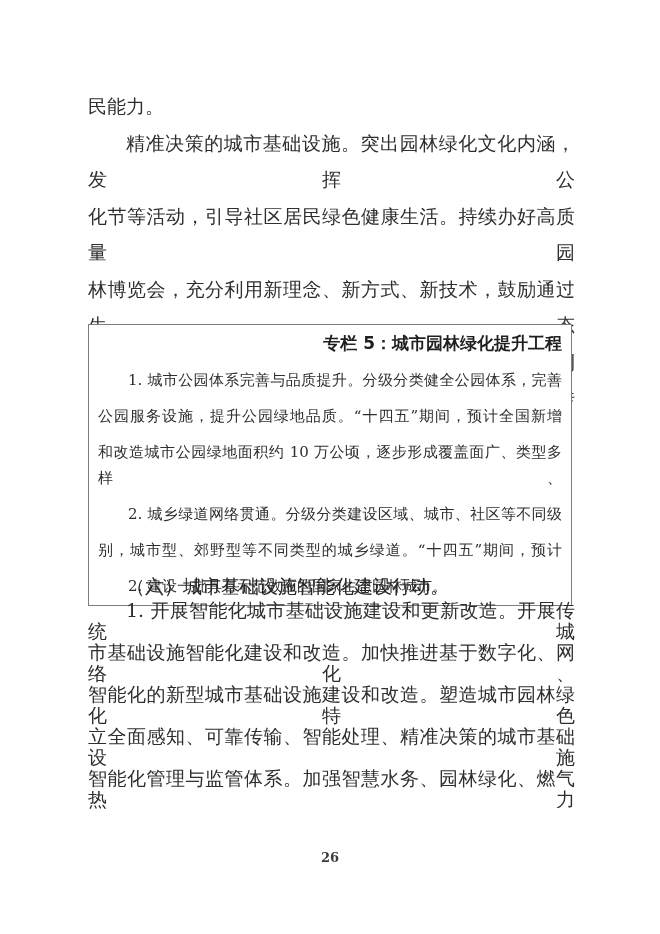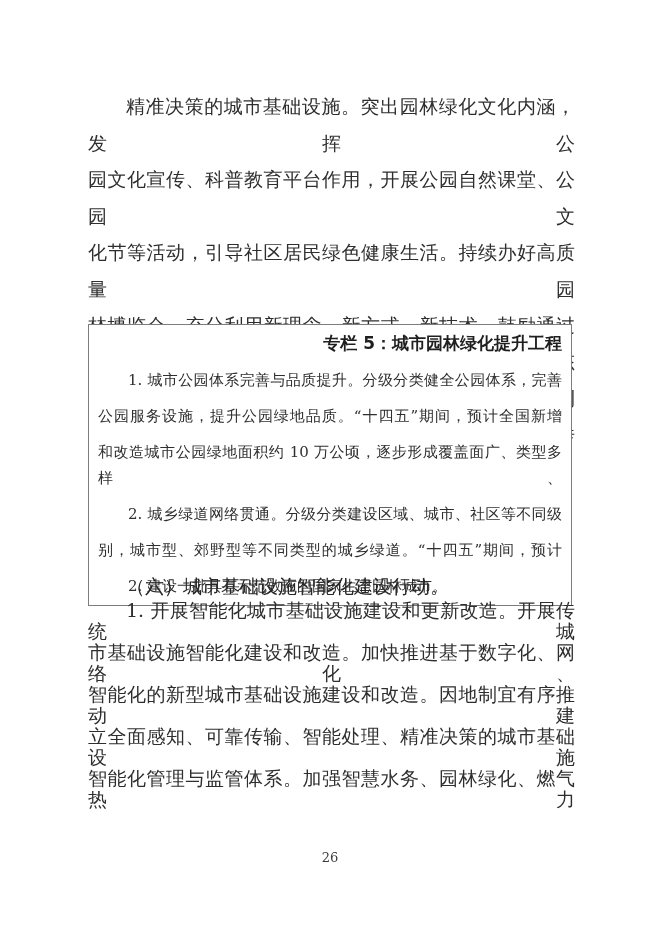--- a/index.html
+++ b/index.html
@@ -86,30 +86,31 @@
 
   .page-number {
     position: absolute;
     left: 0;
     top: 848px;
     width: 100%;
     text-align: center;
     font-size: 13px;
     line-height: 20px;
     color: #3a3a3a;
+    font-weight: bold;
   }
 </style>
 </head>
 <body>
 
 <div class="page">
 
   <div class="top-block">
+    <div class="line">民能力。</div>
     <div class="line jfull indent">精准决策的城市基础设施。突出园林绿化文化内涵，发挥公</div>
-    <div class="line jfull">园文化宣传、科普教育平台作用，开展公园自然课堂、公园文</div>
     <div class="line jfull">化节等活动，引导社区居民绿色健康生活。持续办好高质量园</div>
     <div class="line jfull">林博览会，充分利用新理念、新方式、新技术，鼓励通过生态</div>
     <div class="line jfull">修复、城市更新等方式建设园博园，注重展后可持续利用。传</div>
     <div class="line">承弘扬中国园林文化。</div>
   </div>
 
   <div class="panel-box">
     <div class="box-title">专栏 5：城市园林绿化提升工程</div>
     <div class="box-line jfull indent">1. 城市公园体系完善与品质提升。分级分类健全公园体系，完善</div>
     <div class="box-line jfull">公园服务设施，提升公园绿地品质。“十四五”期间，预计全国新增</div>
@@ -117,21 +118,21 @@
     <div class="box-line jfull indent">2. 城乡绿道网络贯通。分级分类建设区域、城市、社区等不同级</div>
     <div class="box-line jfull">别，城市型、郊野型等不同类型的城乡绿道。“十四五”期间，预计</div>
     <div class="box-line indent">2. 建设一批具有示范效应的国家生态园林城市。</div>
   </div>
 
   <div class="section-heading">（六）城市基础设施智能化建设行动。</div>
 
   <div class="bottom-block">
     <div class="line jfull indent">1. 开展智能化城市基础设施建设和更新改造。开展传统城</div>
     <div class="line jfull">市基础设施智能化建设和改造。加快推进基于数字化、网络化、</div>
-    <div class="line jfull">智能化的新型城市基础设施建设和改造。因地制宜有序推动建</div>
+    <div class="line jfull">智能化的新型城市基础设施建设和改造。塑造城市园林绿化特色</div>
     <div class="line jfull">立全面感知、可靠传输、智能处理、精准决策的城市基础设施</div>
     <div class="line jfull">智能化管理与监管体系。加强智慧水务、园林绿化、燃气热力</div>
 
   </div>
 
   <div class="page-number">26</div>
 
 </div>
 
 </body></html>

